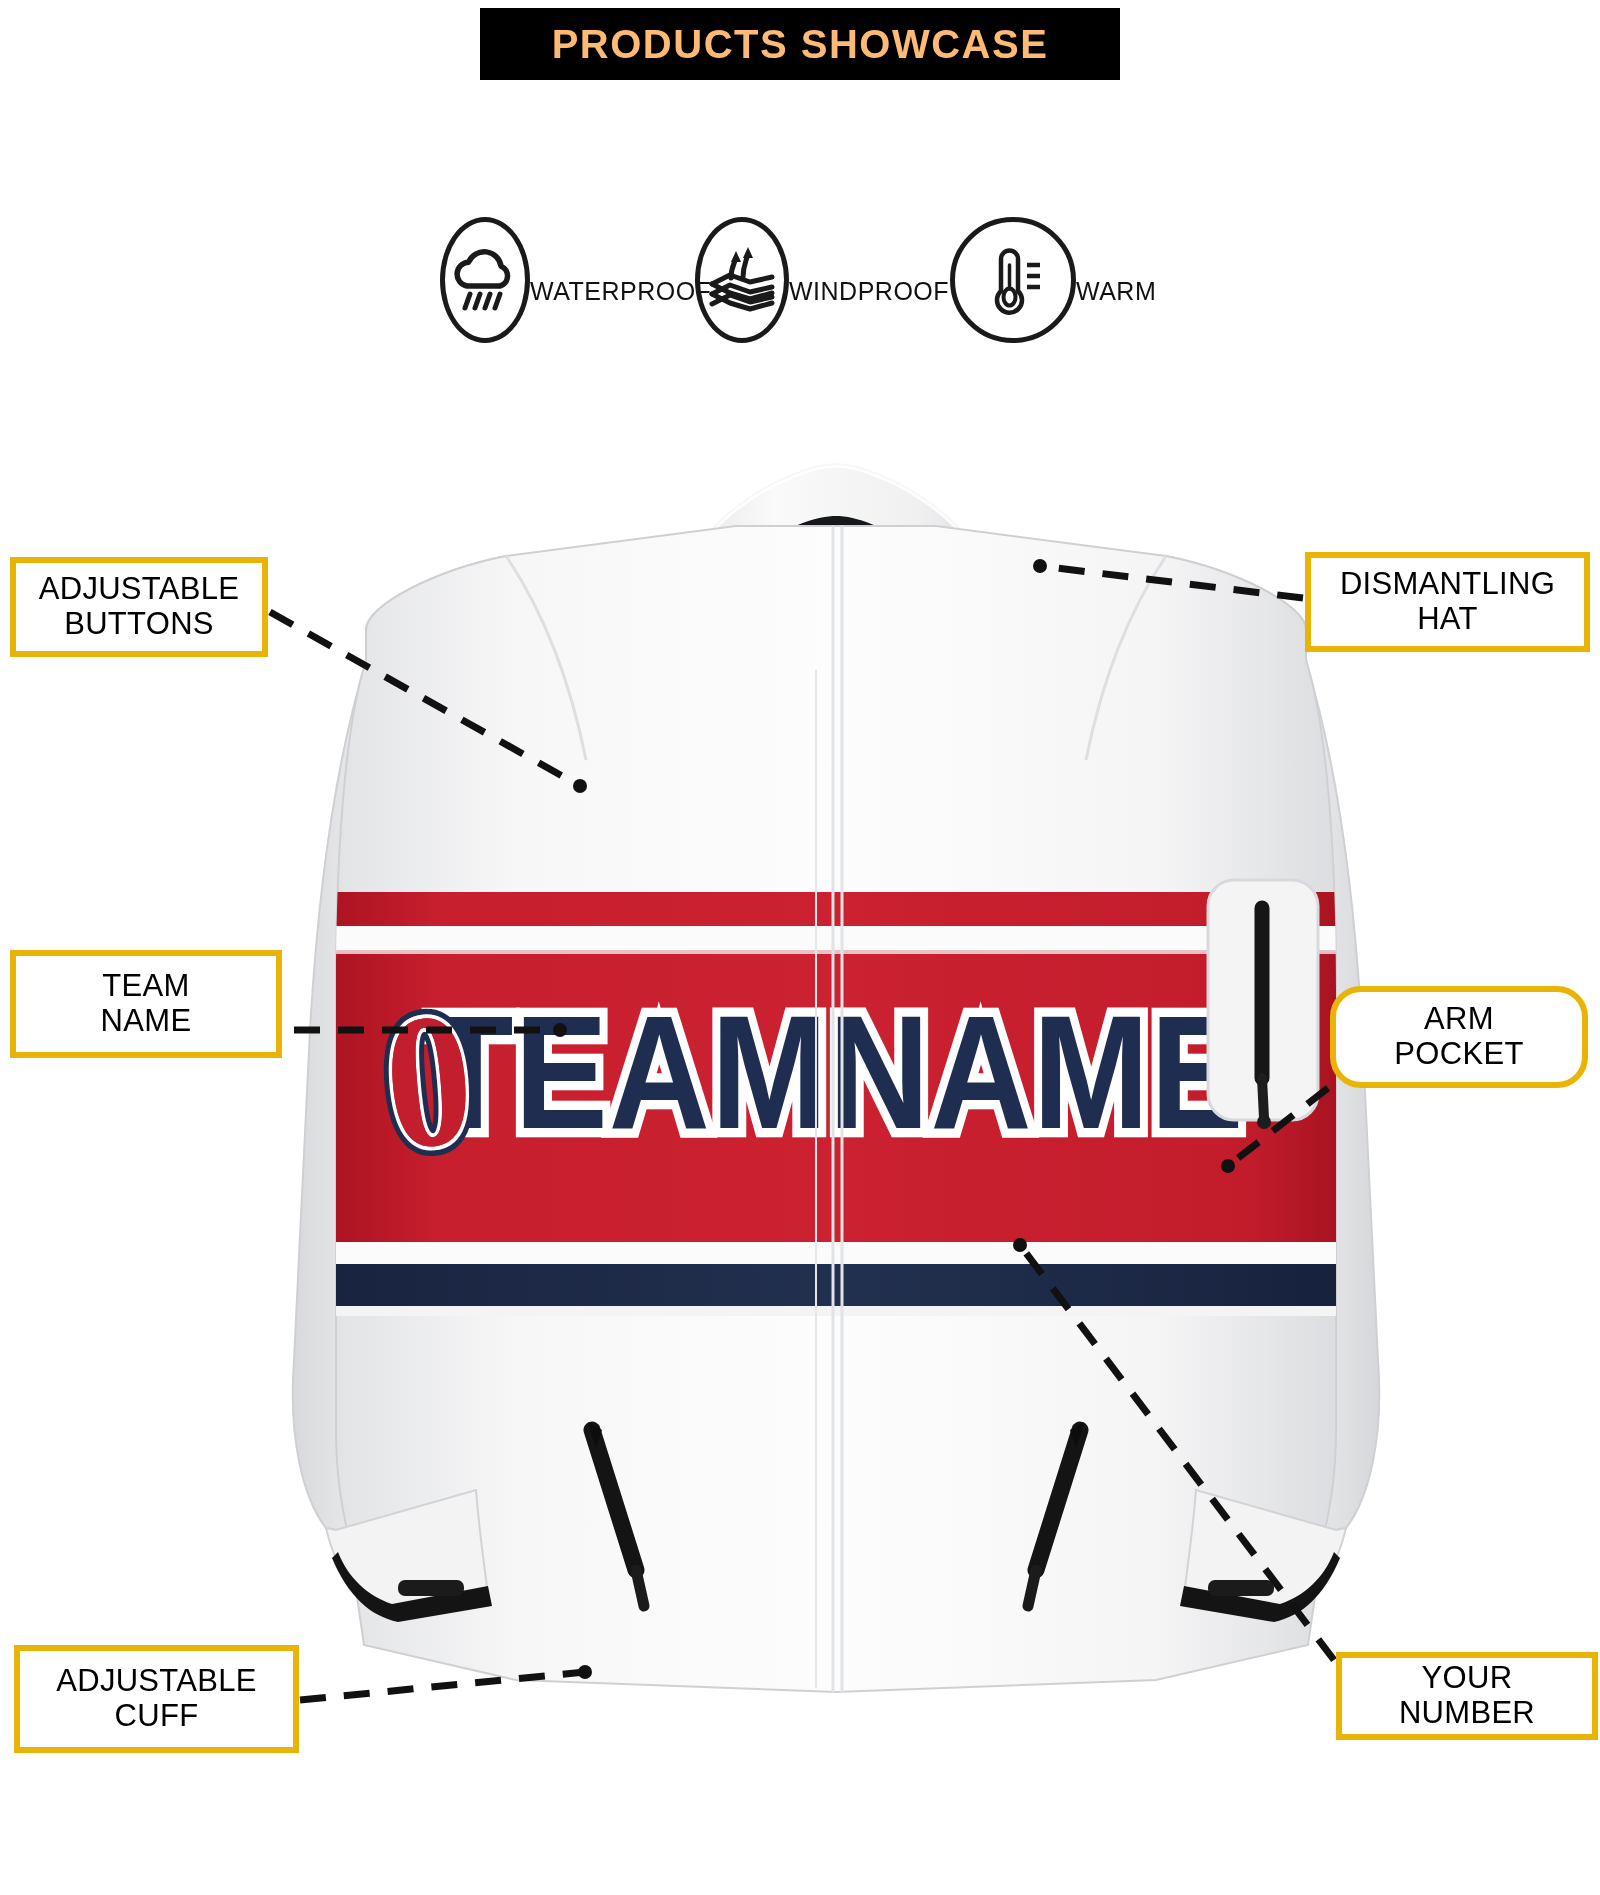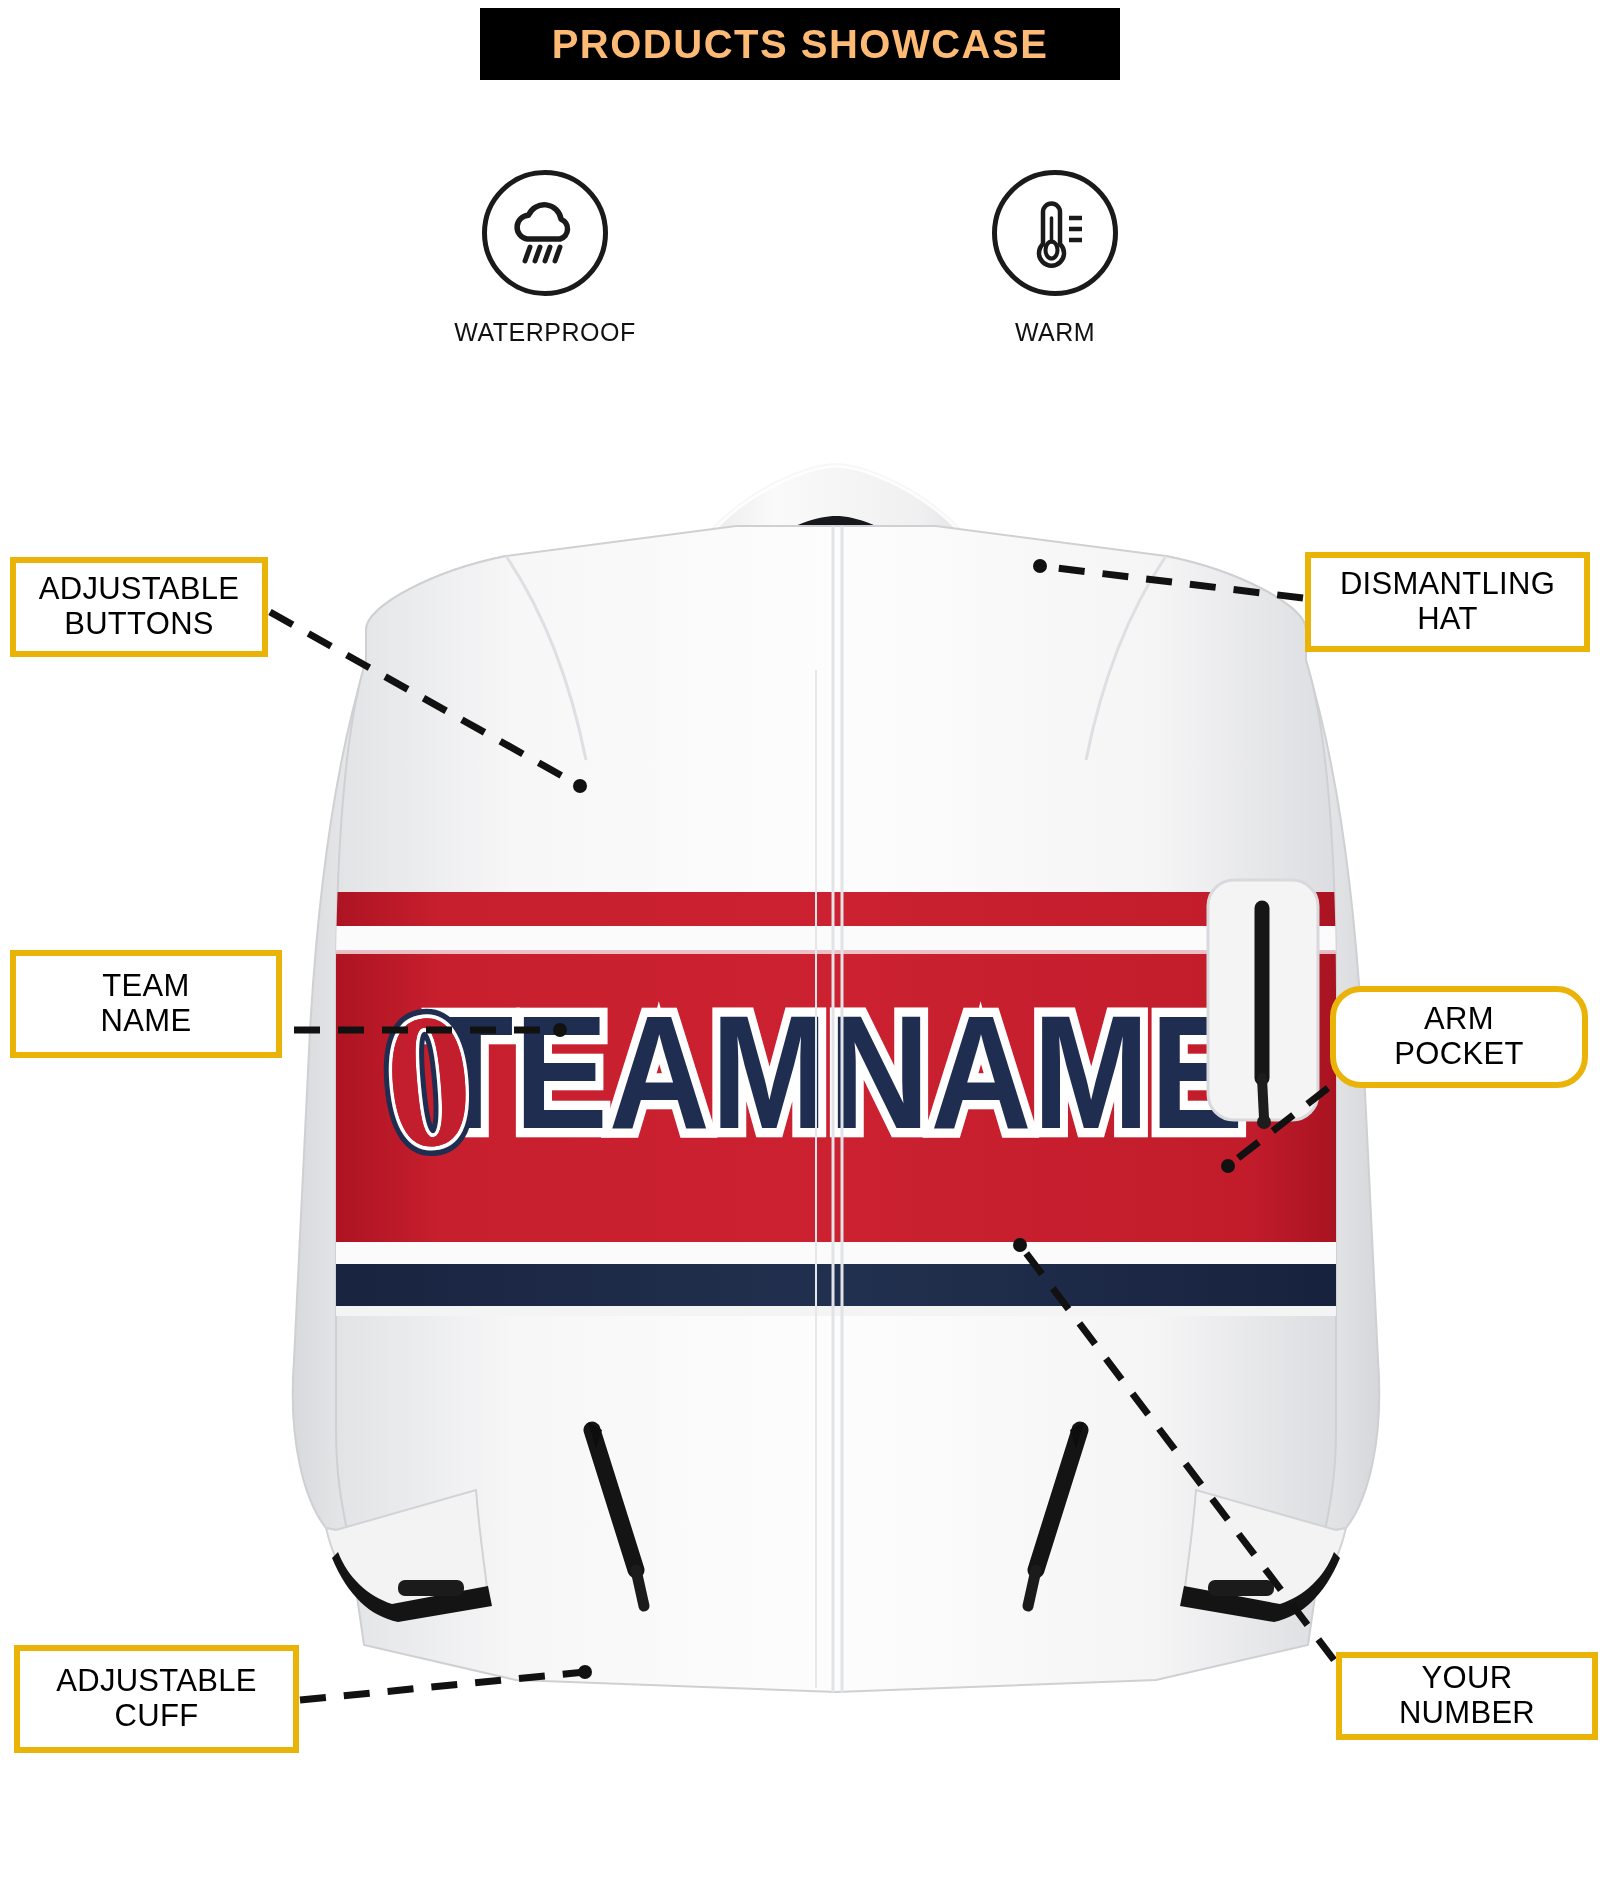--- a/index.html
+++ b/index.html
@@ -8,21 +8,21 @@
 
   
   .banner{position:absolute;left:480px;top:8px;width:640px;height:72px;
           background:#000;display:flex;align-items:center;justify-content:center;}
   .banner-title{color:#fdba74;font-size:40px;font-weight:bold;letter-spacing:1.5px;
                 line-height:1;white-space:nowrap;}
 
   
   .features{position:absolute;left:440px;top:170px;width:720px;height:220px;
             display:flex;justify-content:space-between;}
-  .feature{width:210px;display:flex;flex-direction:column;align-items:center;}
+  .feature{width:210px;display:flex;flex-direction:row;align-items:center;}
   .feature-circle{width:126px;height:126px;border:5px solid #1a1a1a;border-radius:50%;
                   display:flex;align-items:center;justify-content:center;box-sizing:border-box;}
   .feature-label{margin-top:22px;font-size:25px;color:#111;letter-spacing:.5px;white-space:nowrap;}
 
   
   .callout{position:absolute;border:6px solid #eab308;background:#fff;
            box-sizing:border-box;display:flex;align-items:center;justify-content:center;}
   .callout-text{font-size:31px;color:#000;text-align:center;line-height:1.12;
                 white-space:pre-line;letter-spacing:.3px;}
   .c-adj-buttons{left:10px;top:557px;width:258px;height:100px;}
@@ -55,20 +55,40 @@
           <line x1="25" y1="54" x2="20" y2="68"></line>
           <line x1="35" y1="54" x2="30" y2="68"></line>
           <line x1="45" y1="54" x2="40" y2="68"></line>
           <line x1="55" y1="54" x2="50" y2="68"></line>
         </g>
       </svg>
     </div>
     <div class="feature-label">WATERPROOF</div>
   </div>
 
+  <div class="feature">
+    <div class="feature-circle">
+      <svg width="84" height="84" viewBox="0 0 84 84">
+        <g fill="none" stroke="#1a1a1a" stroke-width="5" stroke-linejoin="round" stroke-linecap="round">
+          <path d="M12 46 L30 37 L50 44 L72 39"></path>
+          <path d="M12 46 L30 55 L50 61 L72 55"></path>
+          <path d="M12 56 L30 47 L50 54 L72 49"></path>
+          <path d="M12 56 L30 65 L50 71 L72 65"></path>
+          <path d="M12 66 L30 57 L50 64 L72 59"></path>
+          <path d="M31 40 C31 30 34 26 36 20"></path>
+          <path d="M43 39 C43 28 46 24 48 16"></path>
+        </g>
+        <g fill="#1a1a1a">
+          <polygon points="36,13 31,24 41,24"></polygon>
+          <polygon points="48,9 43,20 53,20"></polygon>
+        </g>
+      </svg>
+    </div>
+    <div class="feature-label">WINDPROOF</div>
+  </div>
 
   <div class="feature">
     <div class="feature-circle">
       <svg width="78" height="78" viewBox="0 0 78 78">
         <path d="M27 50 V18 a8.5 8.5 0 0 1 17 0 V50 a12.5 12.5 0 1 1 -17 0 z" fill="none" stroke="#1a1a1a" stroke-width="4.5"></path>
         <ellipse cx="35.5" cy="56" rx="6" ry="8.5" fill="none" stroke="#1a1a1a" stroke-width="4"></ellipse>
         <line x1="35.5" y1="24" x2="35.5" y2="48" stroke="#1a1a1a" stroke-width="3.5" stroke-linecap="round"></line>
         <g stroke="#1a1a1a" stroke-width="4.5" stroke-linecap="butt">
           <line x1="53" y1="24" x2="66" y2="24"></line>
           <line x1="53" y1="35" x2="66" y2="35"></line>

